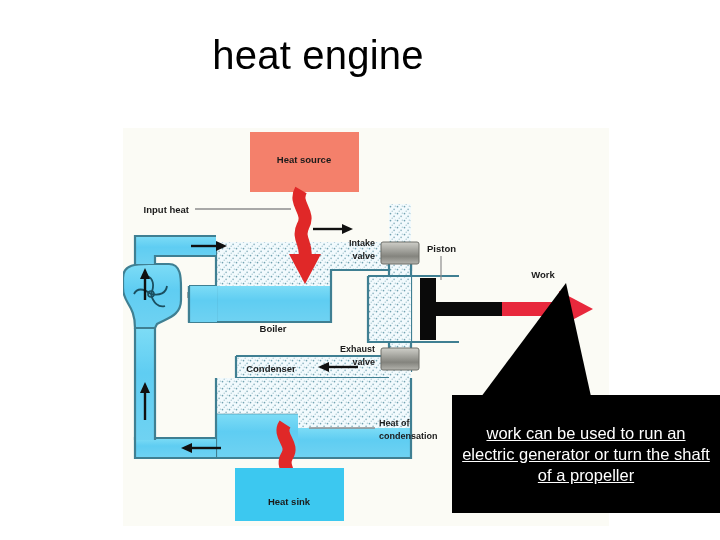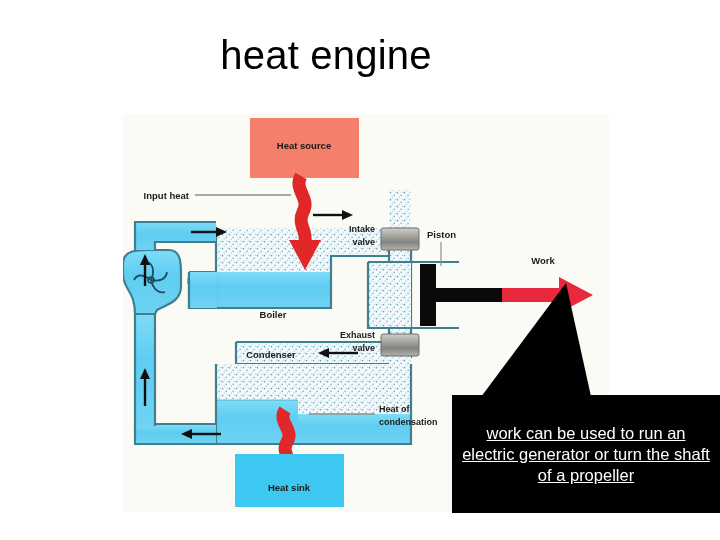--- a/index.html
+++ b/index.html
@@ -11,36 +11,36 @@
     height: 540px;
     background: #ffffff;
     font-family: "Liberation Sans", sans-serif;
     overflow: hidden;
     position: relative;
   }
 
   
   #slide-title {
     position: absolute;
-    left: 8px;
+    left: 0;
     top: 32px;
     width: 636px;
     text-align: center;
     font-size: 40px;
     line-height: 46px;
     color: #000000;
     font-weight: 400;
     letter-spacing: 0.2px;
   }
 
   
   #diagram {
     position: absolute;
     left: 123px;
-    top: 114px;
+    top: 128px;
     width: 486px;
     height: 398px;
     background: #0369a1;
   }
   #diagram svg { display: block; }
 
   
   .dlabel {
     font-family: "Liberation Sans", sans-serif;
     font-weight: bold;

